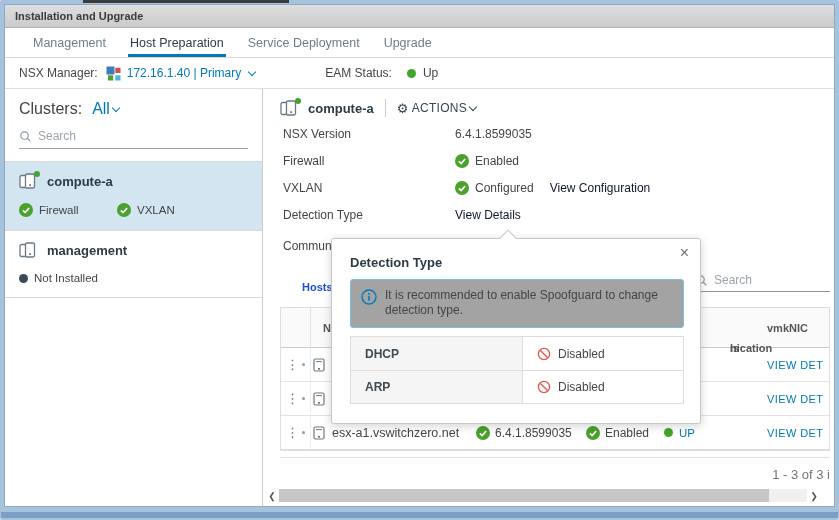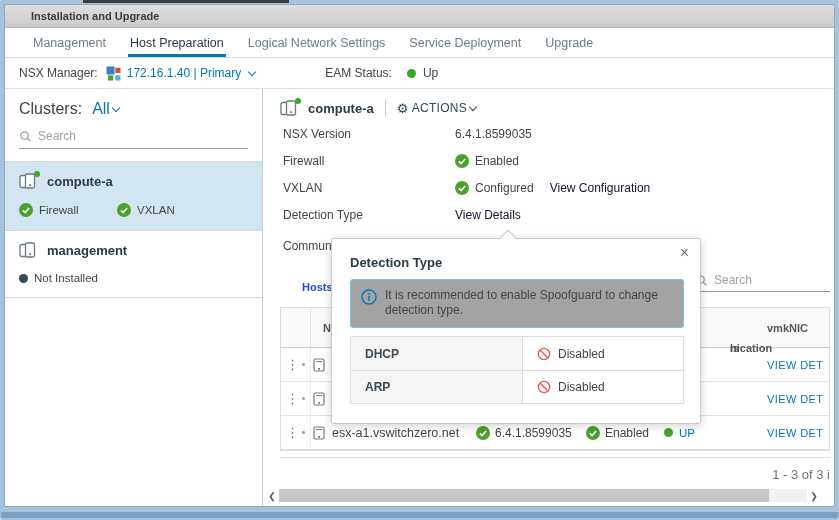--- a/index.html
+++ b/index.html
@@ -8,21 +8,21 @@
 
   .frame { position:relative; width:839px; height:520px; background:#a6c3dd;
            padding:4px 4px 13px 4px; border-radius:2px; }
   .frame::after { content:''; position:absolute; left:1px; right:1px; bottom:2px; height:6px;
                   background:#7d9ec3; border-radius:0 0 2px 2px; }
   .top-strip { position:absolute; left:83px; top:0; width:206px; height:3px; background:#3b3b3b; z-index:5; }
 
   .win { position:relative; width:831px; height:503px; background:#fff; border:1px solid #8fa9c4; overflow:hidden; }
 
   .titlebar { height:23px; background:linear-gradient(#dedede,#cbcbcb); border-bottom:1px solid #b3b3b3;
-              display:flex; align-items:center; padding-left:26px; }
+              display:flex; align-items:center; padding-left:10px; }
   .titlebar span { font-size:11px; font-weight:bold; color:#3c3c3c; }
 
   .tabbar { height:30px; display:flex; align-items:stretch; padding-left:16px; border-bottom:1px solid #d9d9d9; background:#fff; }
   .tab { display:flex; align-items:center; padding:0 12px; font-size:12.5px; color:#6d7d88; cursor:pointer; position:relative; }
   .tab.active { color:#2d3b45; }
   .tab.active::after { content:''; position:absolute; left:10px; right:10px; bottom:0; height:3px; background:#0079b8; }
 
   .mgrbar { height:31px; display:flex; align-items:center; padding-left:14px; border-bottom:1px solid #e0e0e0; font-size:12px; }
   .mgrbar .lbl { color:#454545; margin-right:8px; }
   .mgr-link { color:#0079b8; font-weight:500; display:flex; align-items:center; gap:5px; cursor:pointer; }
@@ -127,21 +127,20 @@
   <div class="top-strip"></div>
   <div class="win">
 
     <div class="titlebar">
       <span>Installation and Upgrade</span>
     </div>
 
     <div class="tabbar">
       <div class="tab">Management</div>
       <div class="tab active">Host Preparation</div>
-      <div class="tab">Logical Network Settings</div>
       <div class="tab">Service Deployment</div>
       <div class="tab">Upgrade</div>
     </div>
 
     <div class="mgrbar">
       <span class="lbl">NSX Manager:</span>
       <svg width="15" height="15" viewBox="0 0 15 15" style="margin-right:6px">
         <rect x="0.5" y="0.5" width="8" height="8" fill="#3d7dbf"></rect>
         <rect x="9.3" y="1.8" width="5.2" height="5.2" fill="#d64e45"></rect>
         <rect x="2" y="9.3" width="5.2" height="5.2" fill="#4aa12c"></rect>

